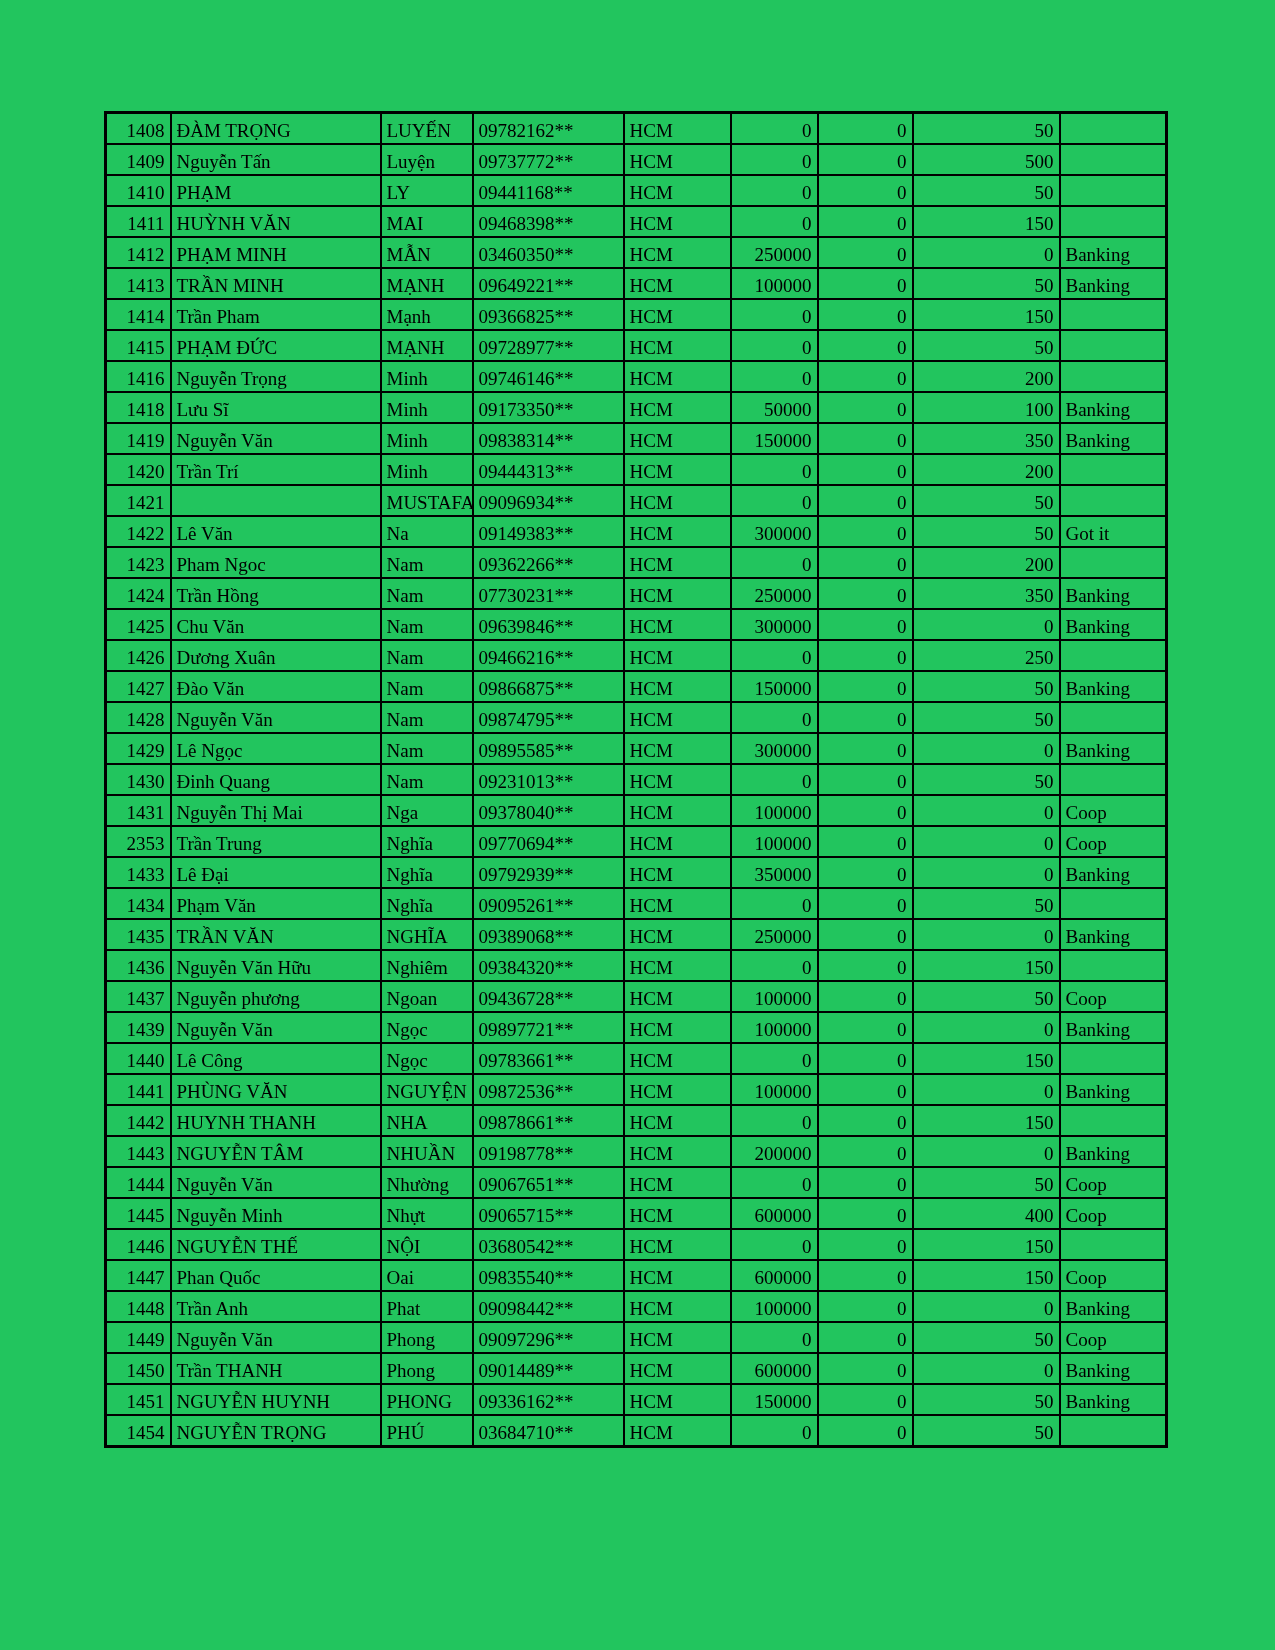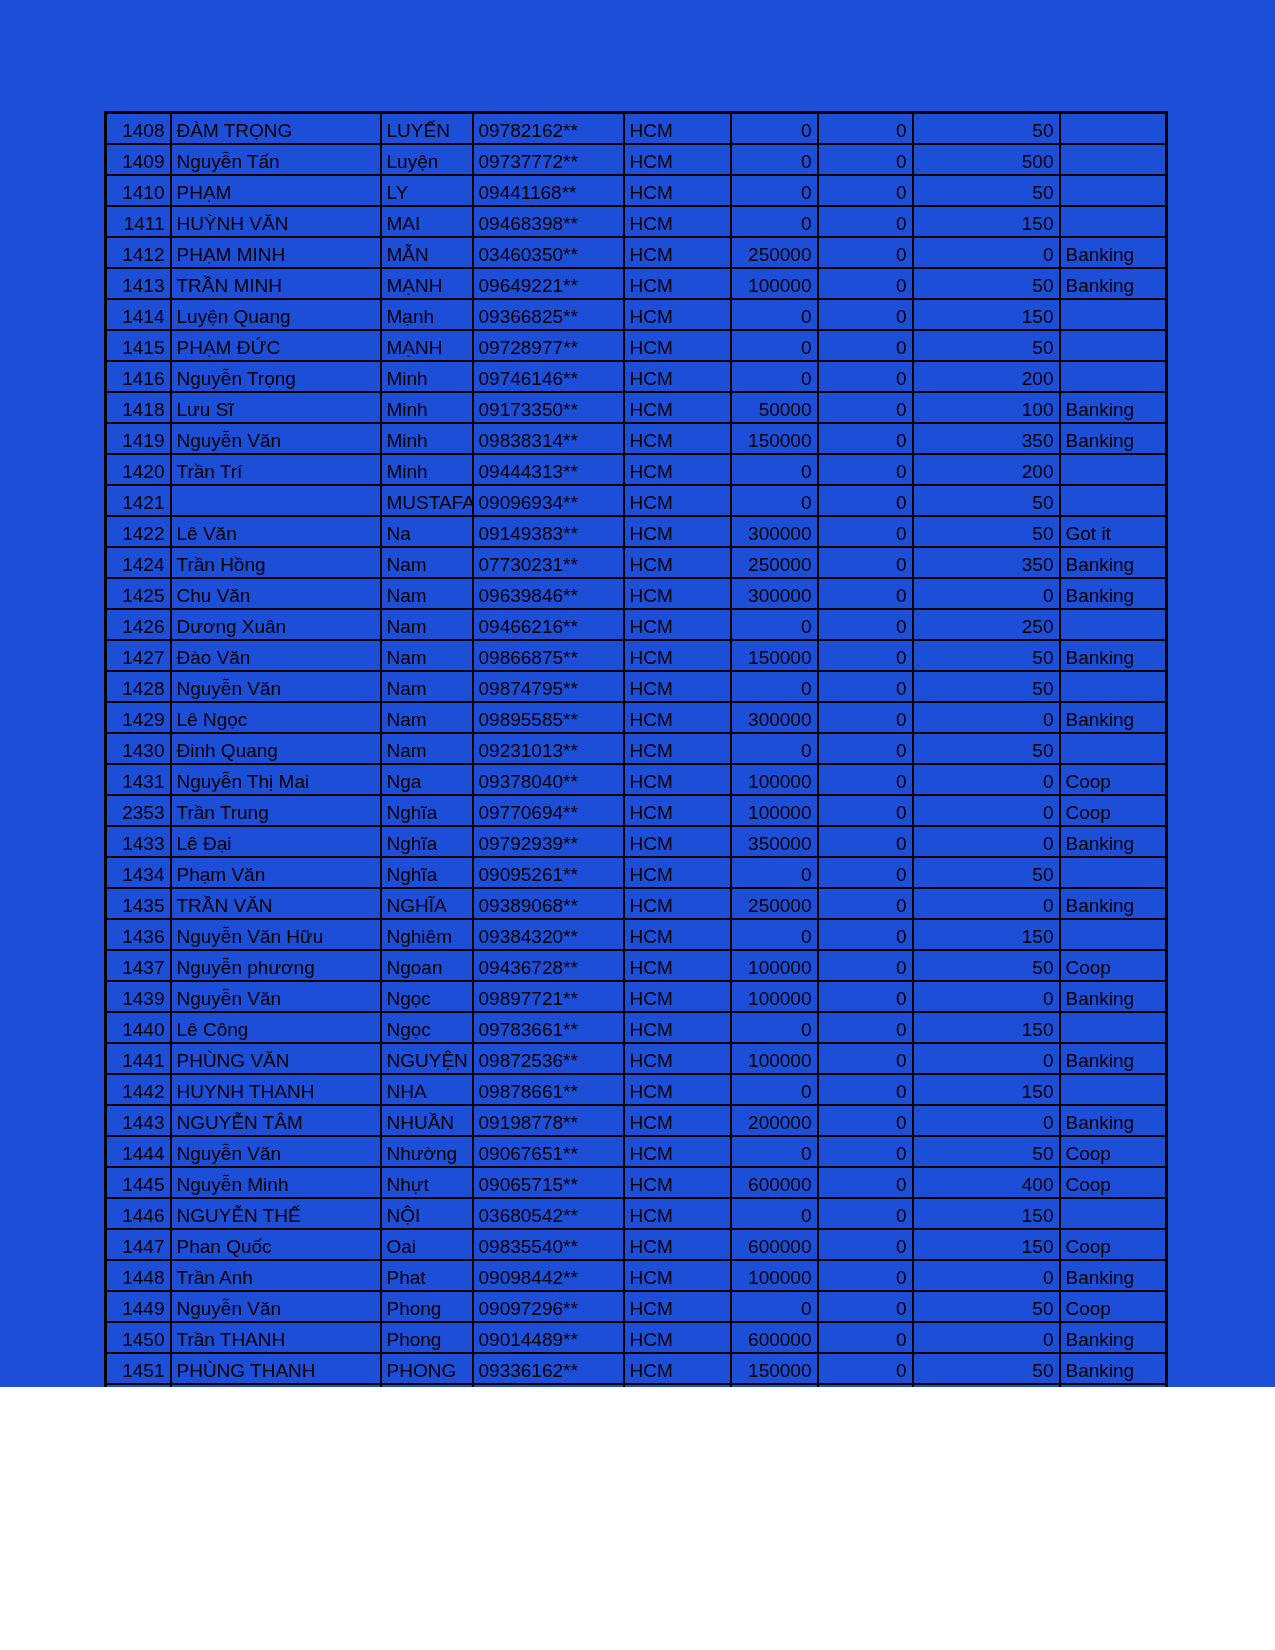--- a/index.html
+++ b/index.html
@@ -1,21 +1,21 @@
 <!DOCTYPE html>
 <html><head>
 <meta charset="utf-8">
 <style>
   html, body { margin: 0; padding: 0; background: #ffffff; }
   .page {
     position: relative;
     width: 1275px;
-    height: 1387px;
-    background: #1d4ed8;
-    font-family: Liberation Sans, sans-serif;
+    height: 1650px;
+    background: #22c55e;
+    font-family: Liberation Serif, serif;
     color: #000000;
   }
   table.grid {
     position: absolute;
     left: 104px;
     top: 111px;
     width: 1061px;
     border-collapse: collapse;
     table-layout: fixed;
     border: 3px solid #000000;
@@ -111,21 +111,21 @@
           <td class="al-left">MẠNH</td>
           <td class="al-left">09649221**</td>
           <td class="al-left">HCM</td>
           <td class="al-right">100000</td>
           <td class="al-right">0</td>
           <td class="al-right">50</td>
           <td class="al-left">Banking</td>
         </tr>
         <tr>
           <td class="al-right">1414</td>
-          <td class="al-left">Luyện Quang</td>
+          <td class="al-left">Trần Pham</td>
           <td class="al-left">Mạnh</td>
           <td class="al-left">09366825**</td>
           <td class="al-left">HCM</td>
           <td class="al-right">0</td>
           <td class="al-right">0</td>
           <td class="al-right">150</td>
           <td class="al-left"></td>
         </tr>
         <tr>
           <td class="al-right">1415</td>
@@ -198,20 +198,31 @@
           <td class="al-left">Lê Văn</td>
           <td class="al-left">Na</td>
           <td class="al-left">09149383**</td>
           <td class="al-left">HCM</td>
           <td class="al-right">300000</td>
           <td class="al-right">0</td>
           <td class="al-right">50</td>
           <td class="al-left">Got it</td>
         </tr>
         <tr>
+          <td class="al-right">1423</td>
+          <td class="al-left">Pham Ngoc</td>
+          <td class="al-left">Nam</td>
+          <td class="al-left">09362266**</td>
+          <td class="al-left">HCM</td>
+          <td class="al-right">0</td>
+          <td class="al-right">0</td>
+          <td class="al-right">200</td>
+          <td class="al-left"></td>
+        </tr>
+        <tr>
           <td class="al-right">1424</td>
           <td class="al-left">Trần Hồng</td>
           <td class="al-left">Nam</td>
           <td class="al-left">07730231**</td>
           <td class="al-left">HCM</td>
           <td class="al-right">250000</td>
           <td class="al-right">0</td>
           <td class="al-right">350</td>
           <td class="al-left">Banking</td>
         </tr>
@@ -485,21 +496,21 @@
           <td class="al-left">Phong</td>
           <td class="al-left">09014489**</td>
           <td class="al-left">HCM</td>
           <td class="al-right">600000</td>
           <td class="al-right">0</td>
           <td class="al-right">0</td>
           <td class="al-left">Banking</td>
         </tr>
         <tr>
           <td class="al-right">1451</td>
-          <td class="al-left">PHÙNG THANH</td>
+          <td class="al-left">NGUYỄN HUYNH</td>
           <td class="al-left">PHONG</td>
           <td class="al-left">09336162**</td>
           <td class="al-left">HCM</td>
           <td class="al-right">150000</td>
           <td class="al-right">0</td>
           <td class="al-right">50</td>
           <td class="al-left">Banking</td>
         </tr>
         <tr>
           <td class="al-right">1454</td>

